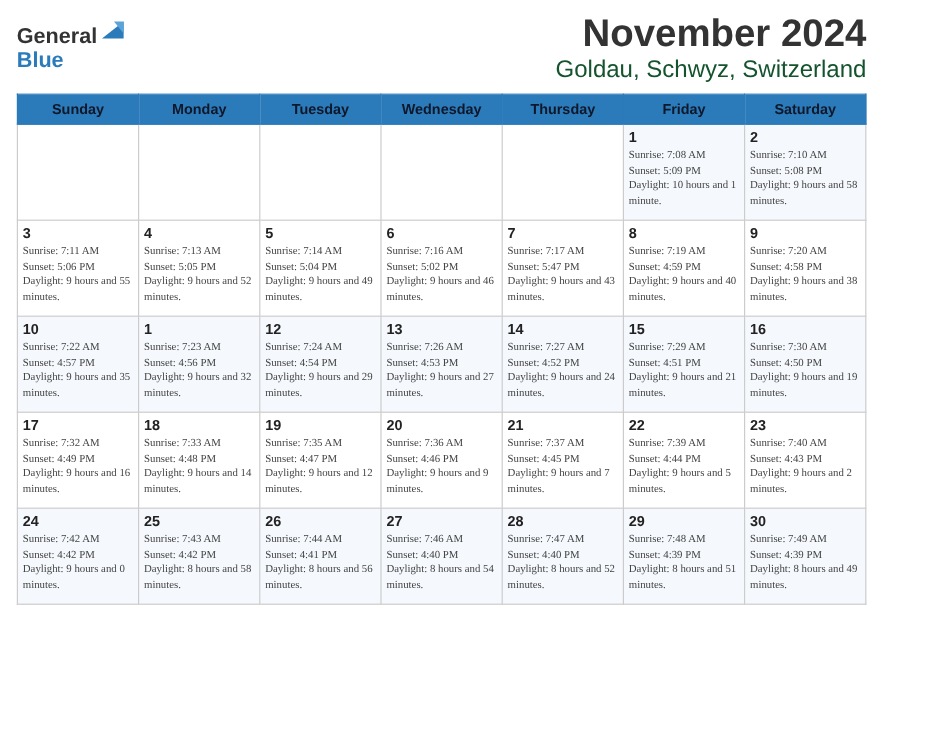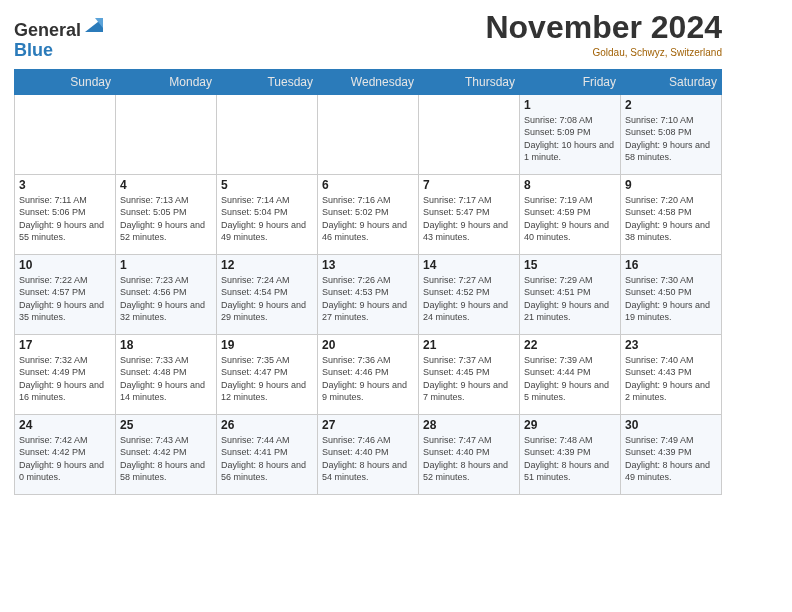--- a/index.html
+++ b/index.html
@@ -40,36 +40,36 @@
     .title-block {
       text-align: right;
     }
     .month-title {
       font-size: 32px;
       font-weight: bold;
       color: #333;
       line-height: 1.1;
     }
     .location {
-      font-size: 10px;
-      color: #a16207;
+      font-size: 20px;
+      color: #14532d;
       margin-top: 2px;
     }
     table {
       width: 100%;
       border-collapse: collapse;
       table-layout: fixed;
     }
     thead th {
       background-color: #2b7bba;
-      color: #e5e5e5;
+      color: #0f172a;
       font-size: 12px;
-      font-weight: normal;
+      font-weight: bold;
       padding: 5px 4px;
-      text-align: right;
+      text-align: center;
       border: 1px solid #2b7bba;
     }
     tbody td {
       border: 1px solid #ccc;
       vertical-align: top;
       padding: 3px 4px;
       font-size: 9.5px;
       color: #333;
       height: 80px;
       background: #fff;
@@ -80,20 +80,21 @@
     .day-number {
       font-size: 12px;
       font-weight: bold;
       margin-bottom: 2px;
       color: #222;
     }
     .day-info {
       font-size: 9px;
       color: #444;
       line-height: 1.4;
+      font-family: Liberation Serif, serif;
     }
     .empty-cell {
       background: #fff !important;
     }
   </style>
 </head>
 <body>
 
 <div class="container">
   <div class="header-row">

